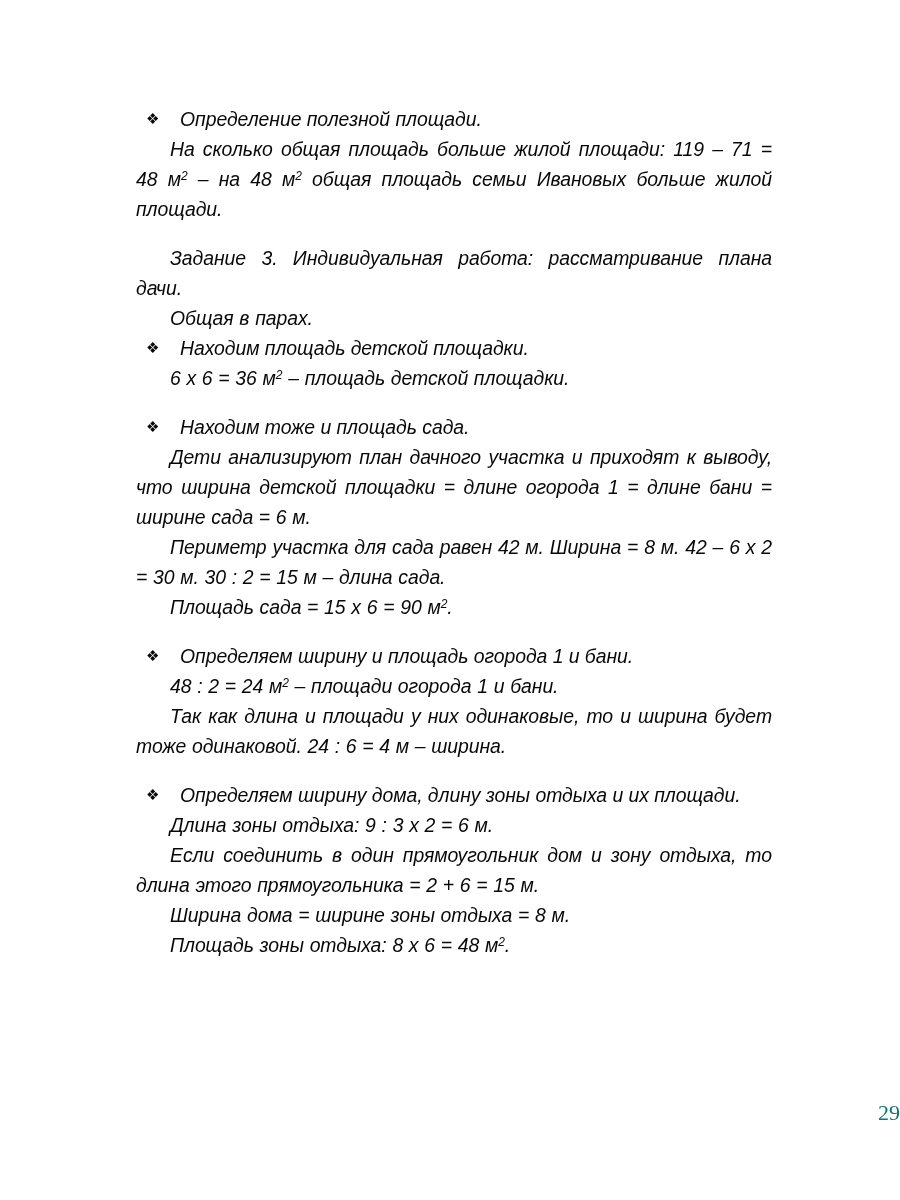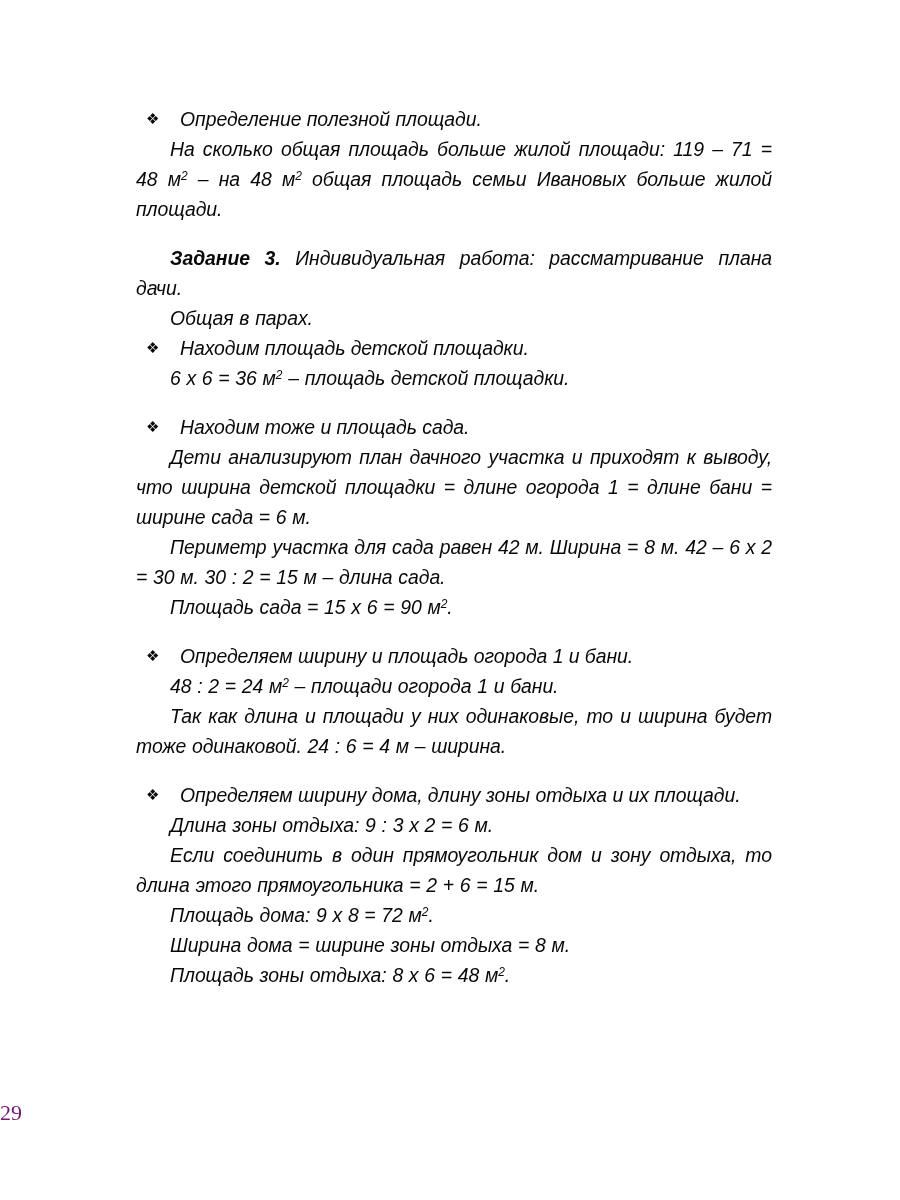--- a/index.html
+++ b/index.html
@@ -70,42 +70,42 @@
     position: absolute;
     left: 10px;
     top: 0;
     font-style: normal;
     font-size: 15px;
     line-height: 30px;
   }
 
   
   .b {
-    font-weight: bold;
+    font-weight: normal;
     font-style: italic;
     margin-top: 36px;
   }
 
   sup {
     font-size: 0.62em;
     vertical-align: 0.50em;
     line-height: 0;
   }
 
   
   .page-number {
     position: absolute;
     left: 0;
     top: 1100px;
     width: 900px;
-    text-align: left;
+    text-align: right;
     font-family: "Liberation Serif", "DejaVu Serif", serif;
     font-size: 22px;
     font-style: normal;
-    color: #701a75;
+    color: #0f766e;
   }
 </style>
 </head>
 <body>
 
 <div class="page">
 
   <div class="text-column">
 
     <div class="bullet-line"><span class="bullet-mark">❖</span><span>Определение полезной площади.</span></div>
@@ -145,21 +145,20 @@
 
     <div class="gap-lg"></div>
 
     <div class="bullet-line"><span class="bullet-mark">❖</span><span>Определяем ширину дома, длину зоны отдыха и их площади.</span></div>
 
     <p class="para indent last-line-left"><span>Длина зоны отдыха: 9 : 3 х 2 = 6 м.</span></p>
 
     <p class="para indent last-line-left"><span>Если соединить в один прямоугольник дом и зону отдыха, то длина этого прямоугольника = 2 + 6 = 15 м.</span></p>
 
 
-    <p class="para indent last-line-left"><span>Площадь дома: 9 х 8 = 72 м</span><sup>2</sup><span>.</span></p>
 
     <p class="para indent last-line-left"><span>Ширина дома = ширине зоны отдыха = 8 м.</span></p>
 
     <p class="para indent last-line-left"><span>Площадь зоны отдыха: 8 х 6 = 48 м</span><sup>2</sup><span>.</span></p>
 
   </div>
 
   <div class="page-number">29</div>
 
 </div>

